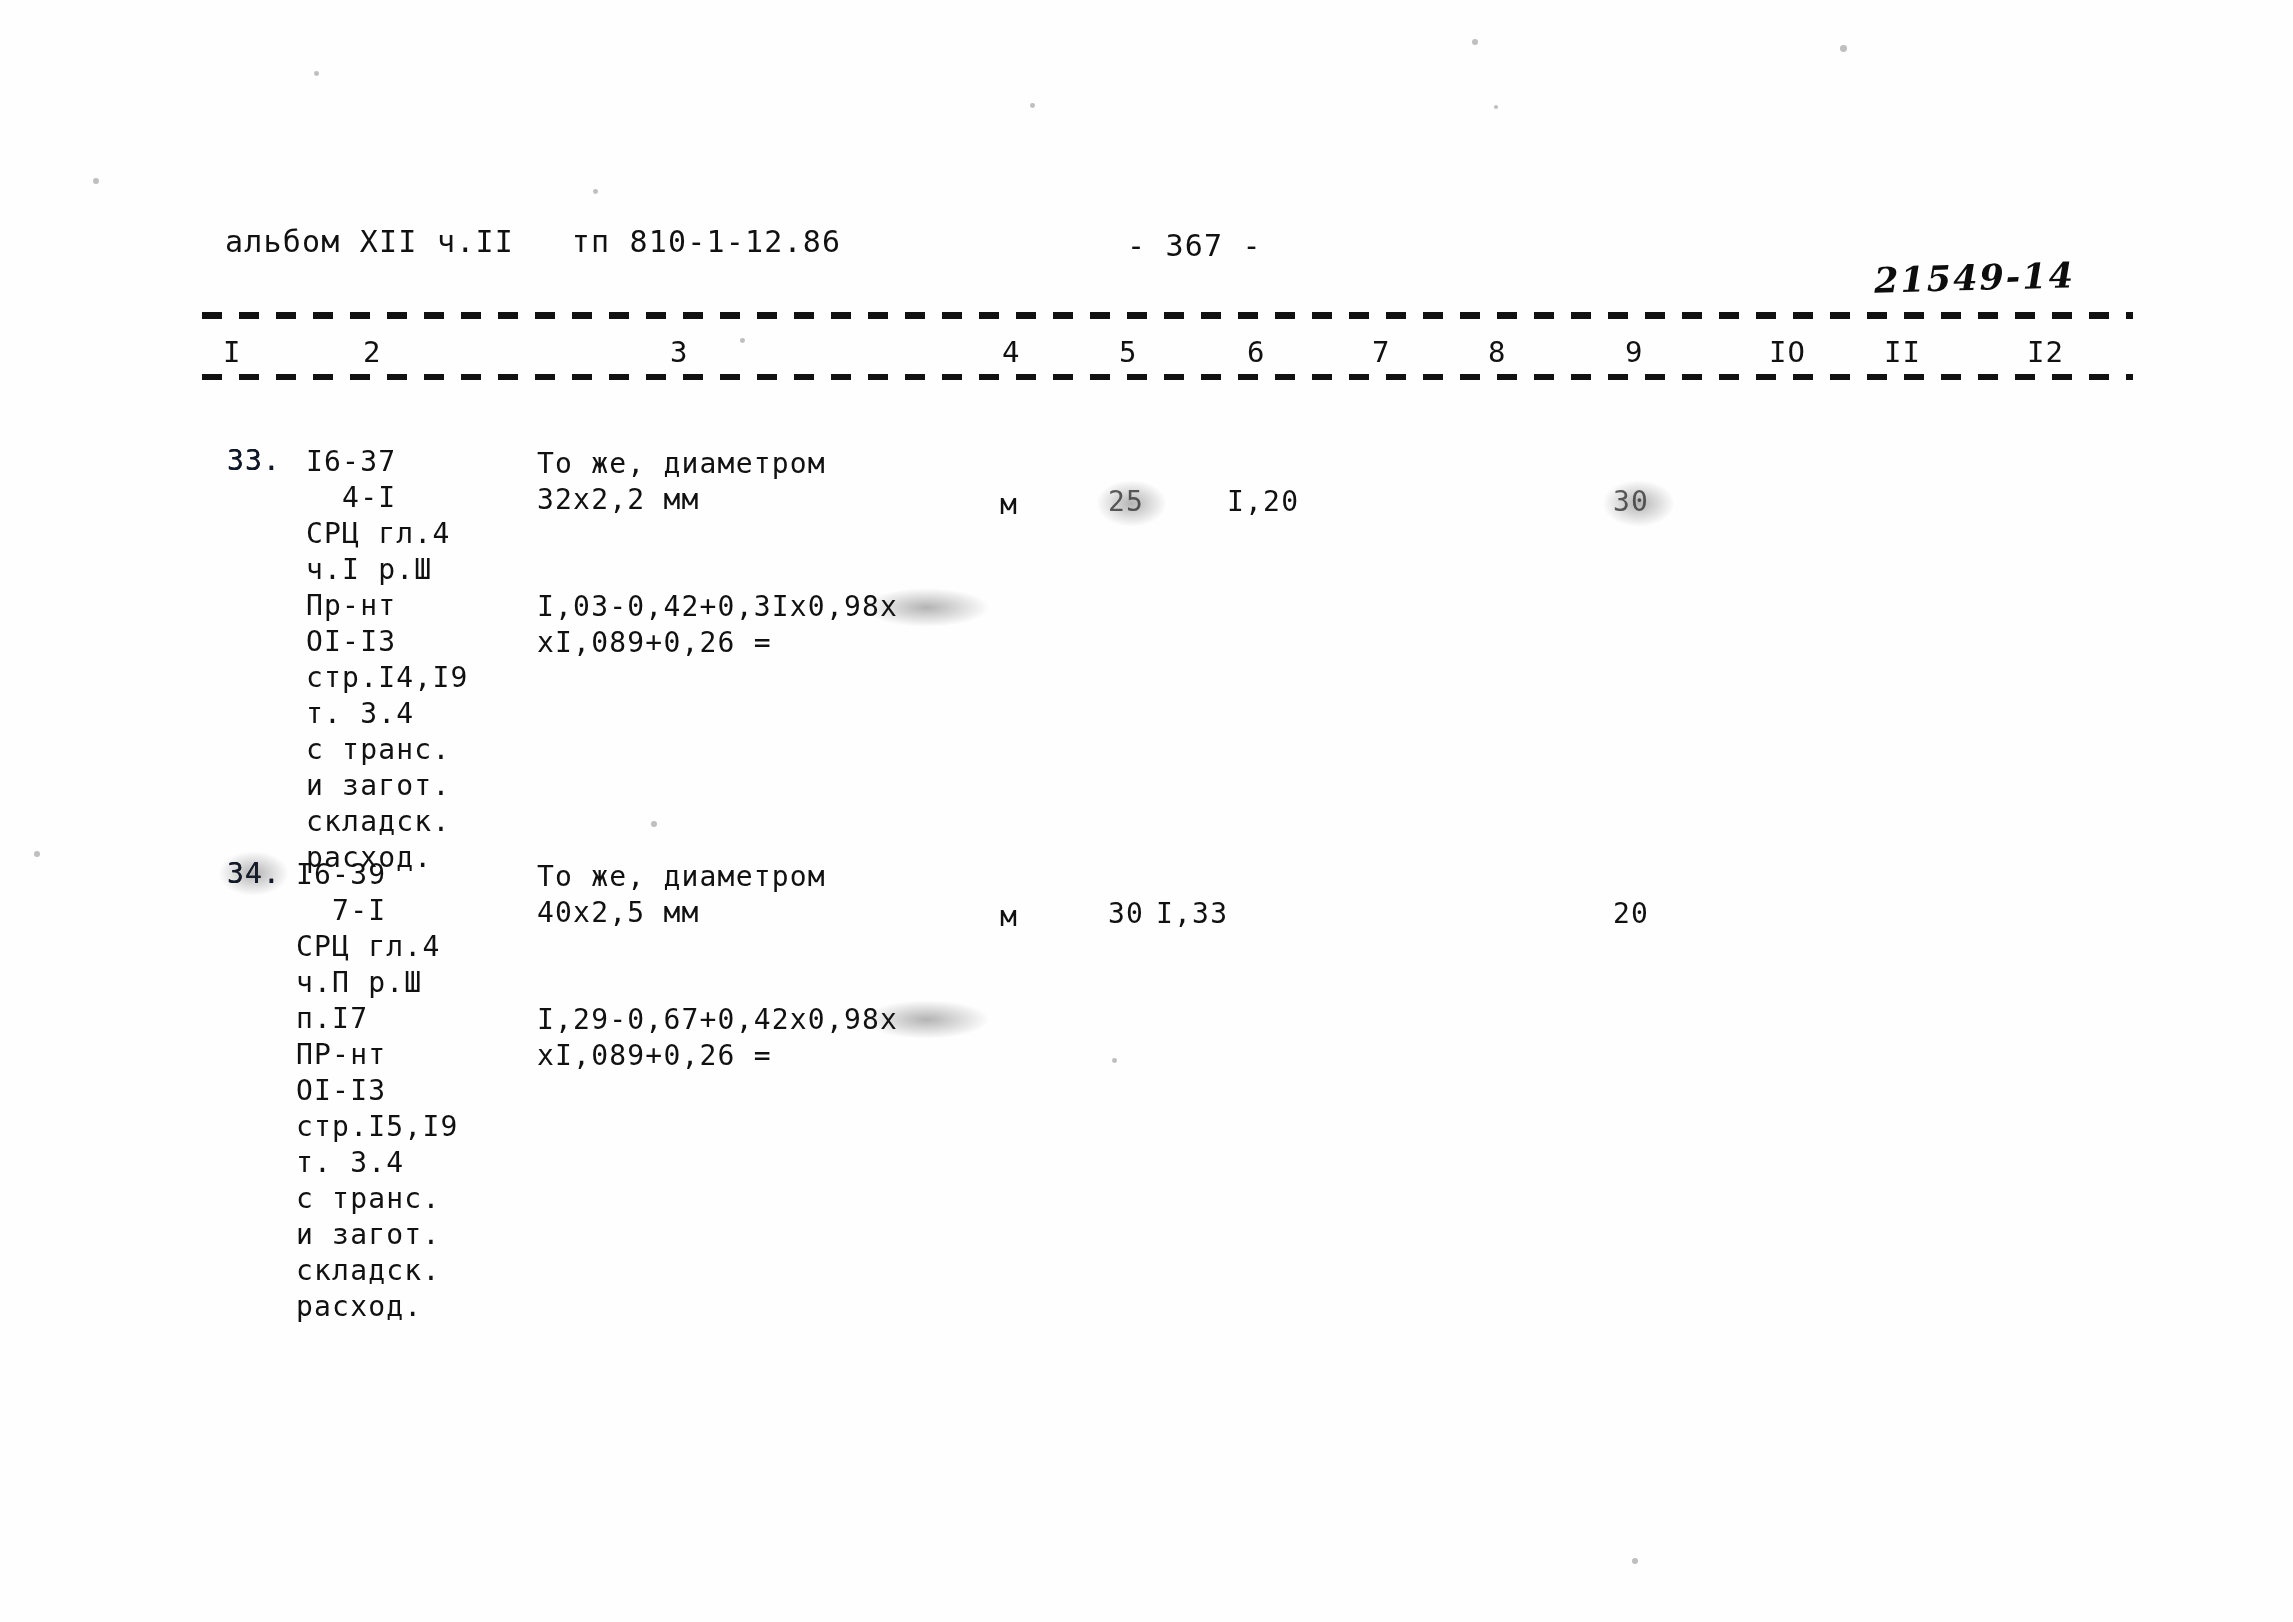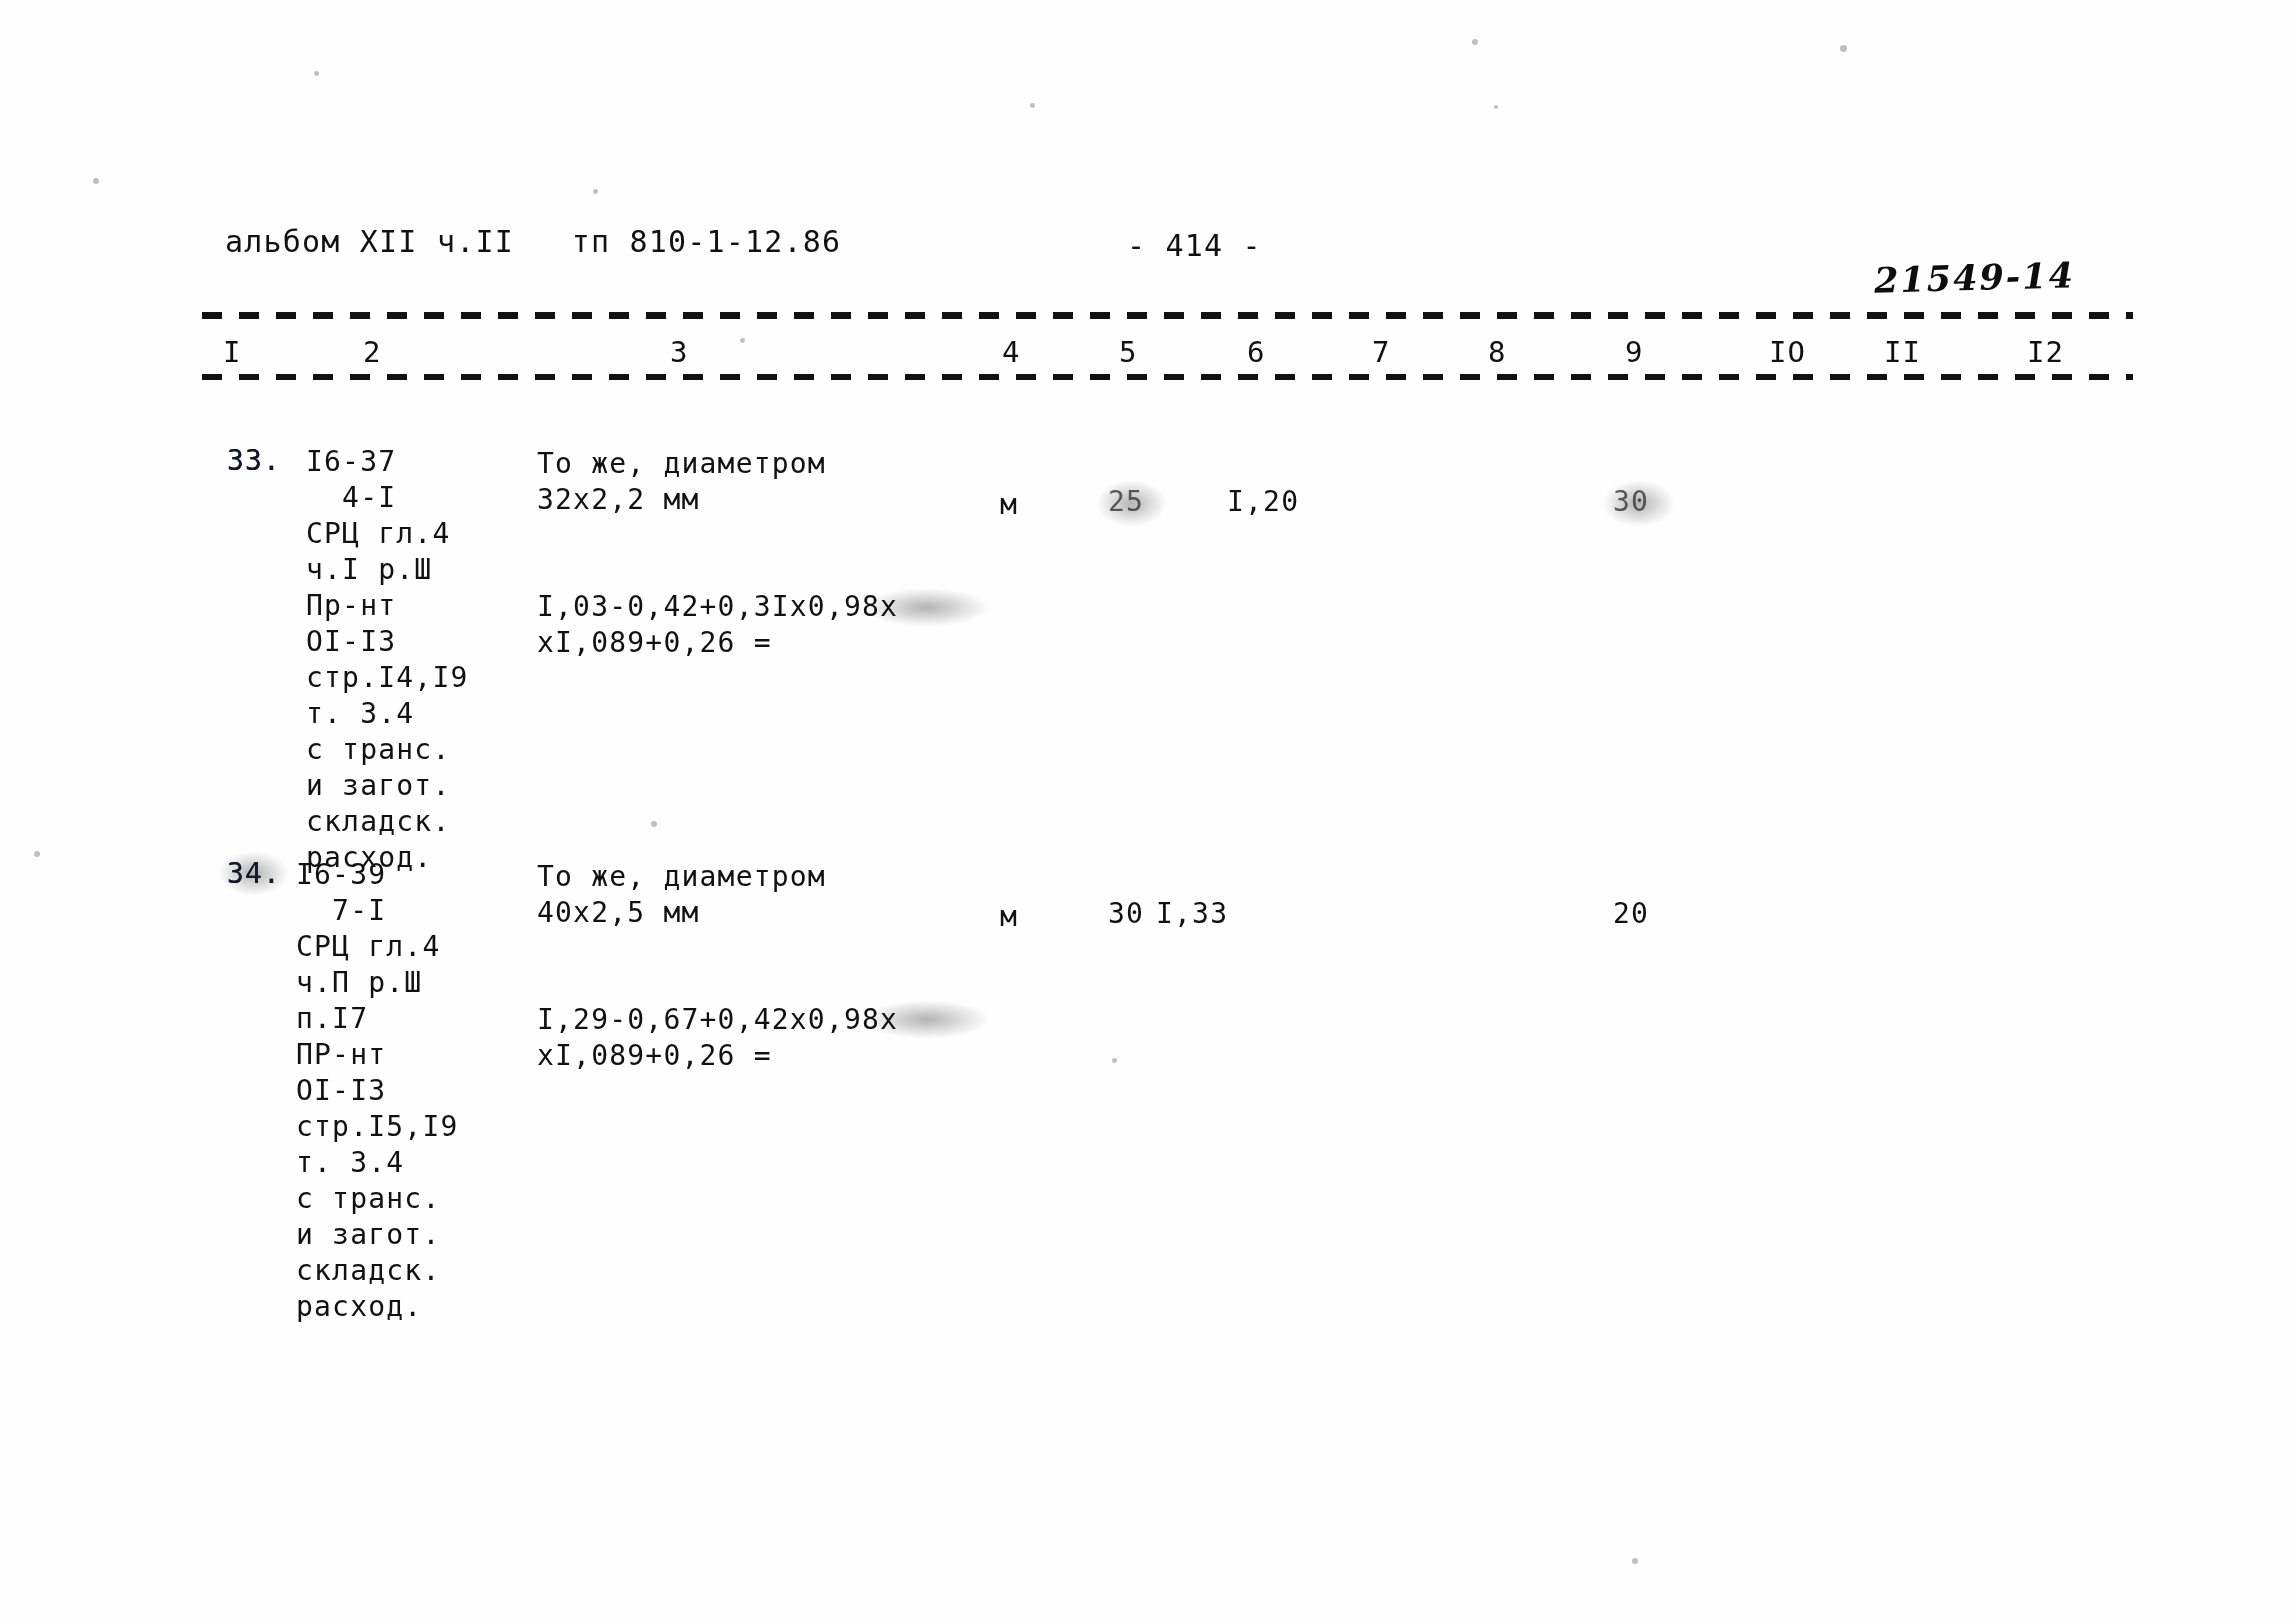--- a/index.html
+++ b/index.html
@@ -107,21 +107,21 @@
   <div class="speck" style="left:93px;   top:178px; width:5.9px; height:5.9px;"></div>
   <div class="speck" style="left:1494px; top:105px; width:3.9px; height:3.9px;"></div>
   <div class="speck" style="left:34px;   top:851px; width:5.9px; height:5.9px;"></div>
   <div class="speck" style="left:651px;  top:821px; width:5.9px; height:5.9px;"></div>
   <div class="speck" style="left:1632px; top:1558px;width:5.9px; height:5.9px;"></div>
   <div class="speck" style="left:740px;  top:338px; width:4.9px; height:4.9px;"></div>
   <div class="speck" style="left:1112px; top:1058px;width:4.9px; height:4.9px;"></div>
 
   <div class="tw lg" style="left:225px; top:227px;">альбом XII ч.II   тп 810-1-12.86</div>
 
-  <div class="tw lg" style="left:1127px; top:231px;">- 414 -</div>
+  <div class="tw lg" style="left:1127px; top:231px;">- 367 -</div>
 
   <div class="hand" style="left:1874px; top:257px;">21549-14</div>
 
   <div class="dashrule" style="left:202px; top:312px; width:1931px;"></div>
 
   <div class="dashrule thin" style="left:202px; top:374px; width:1931px;"></div>
 
   <div class="colnum" style="left:223px;  top:335px;">I</div>
   <div class="colnum" style="left:363px;  top:335px;">2</div>
   <div class="colnum" style="left:670px;  top:335px;">3</div>

